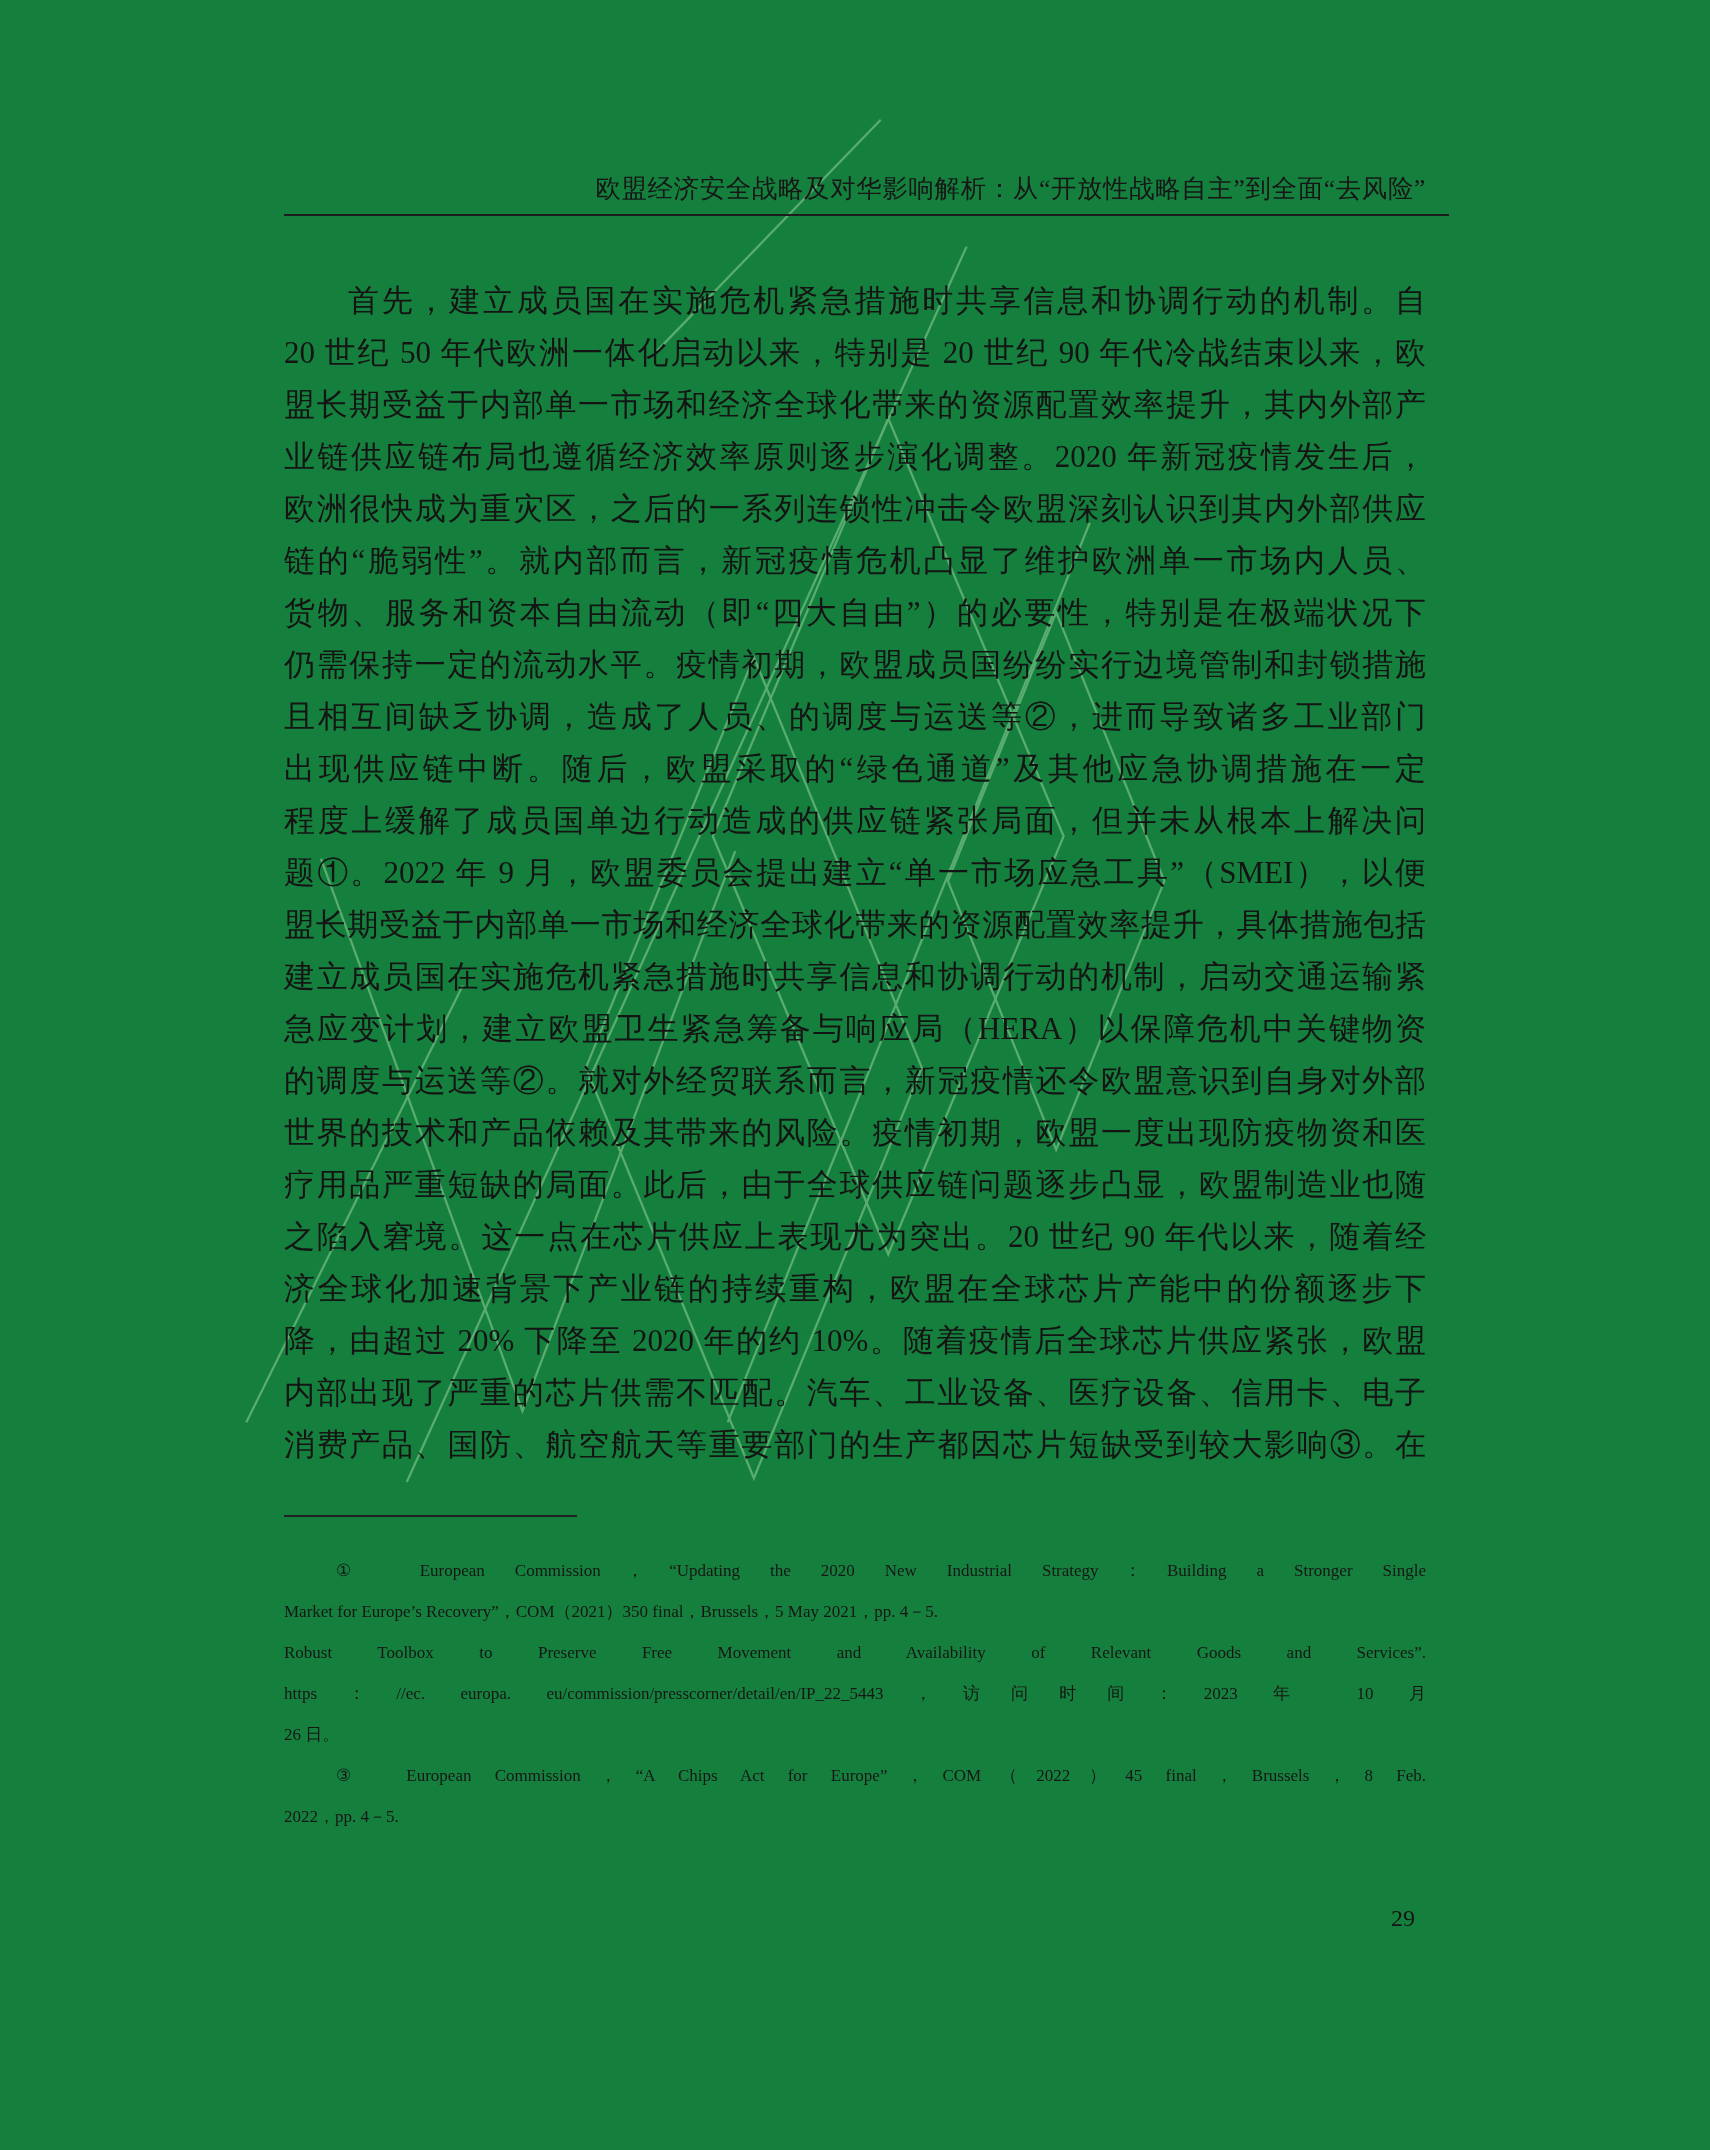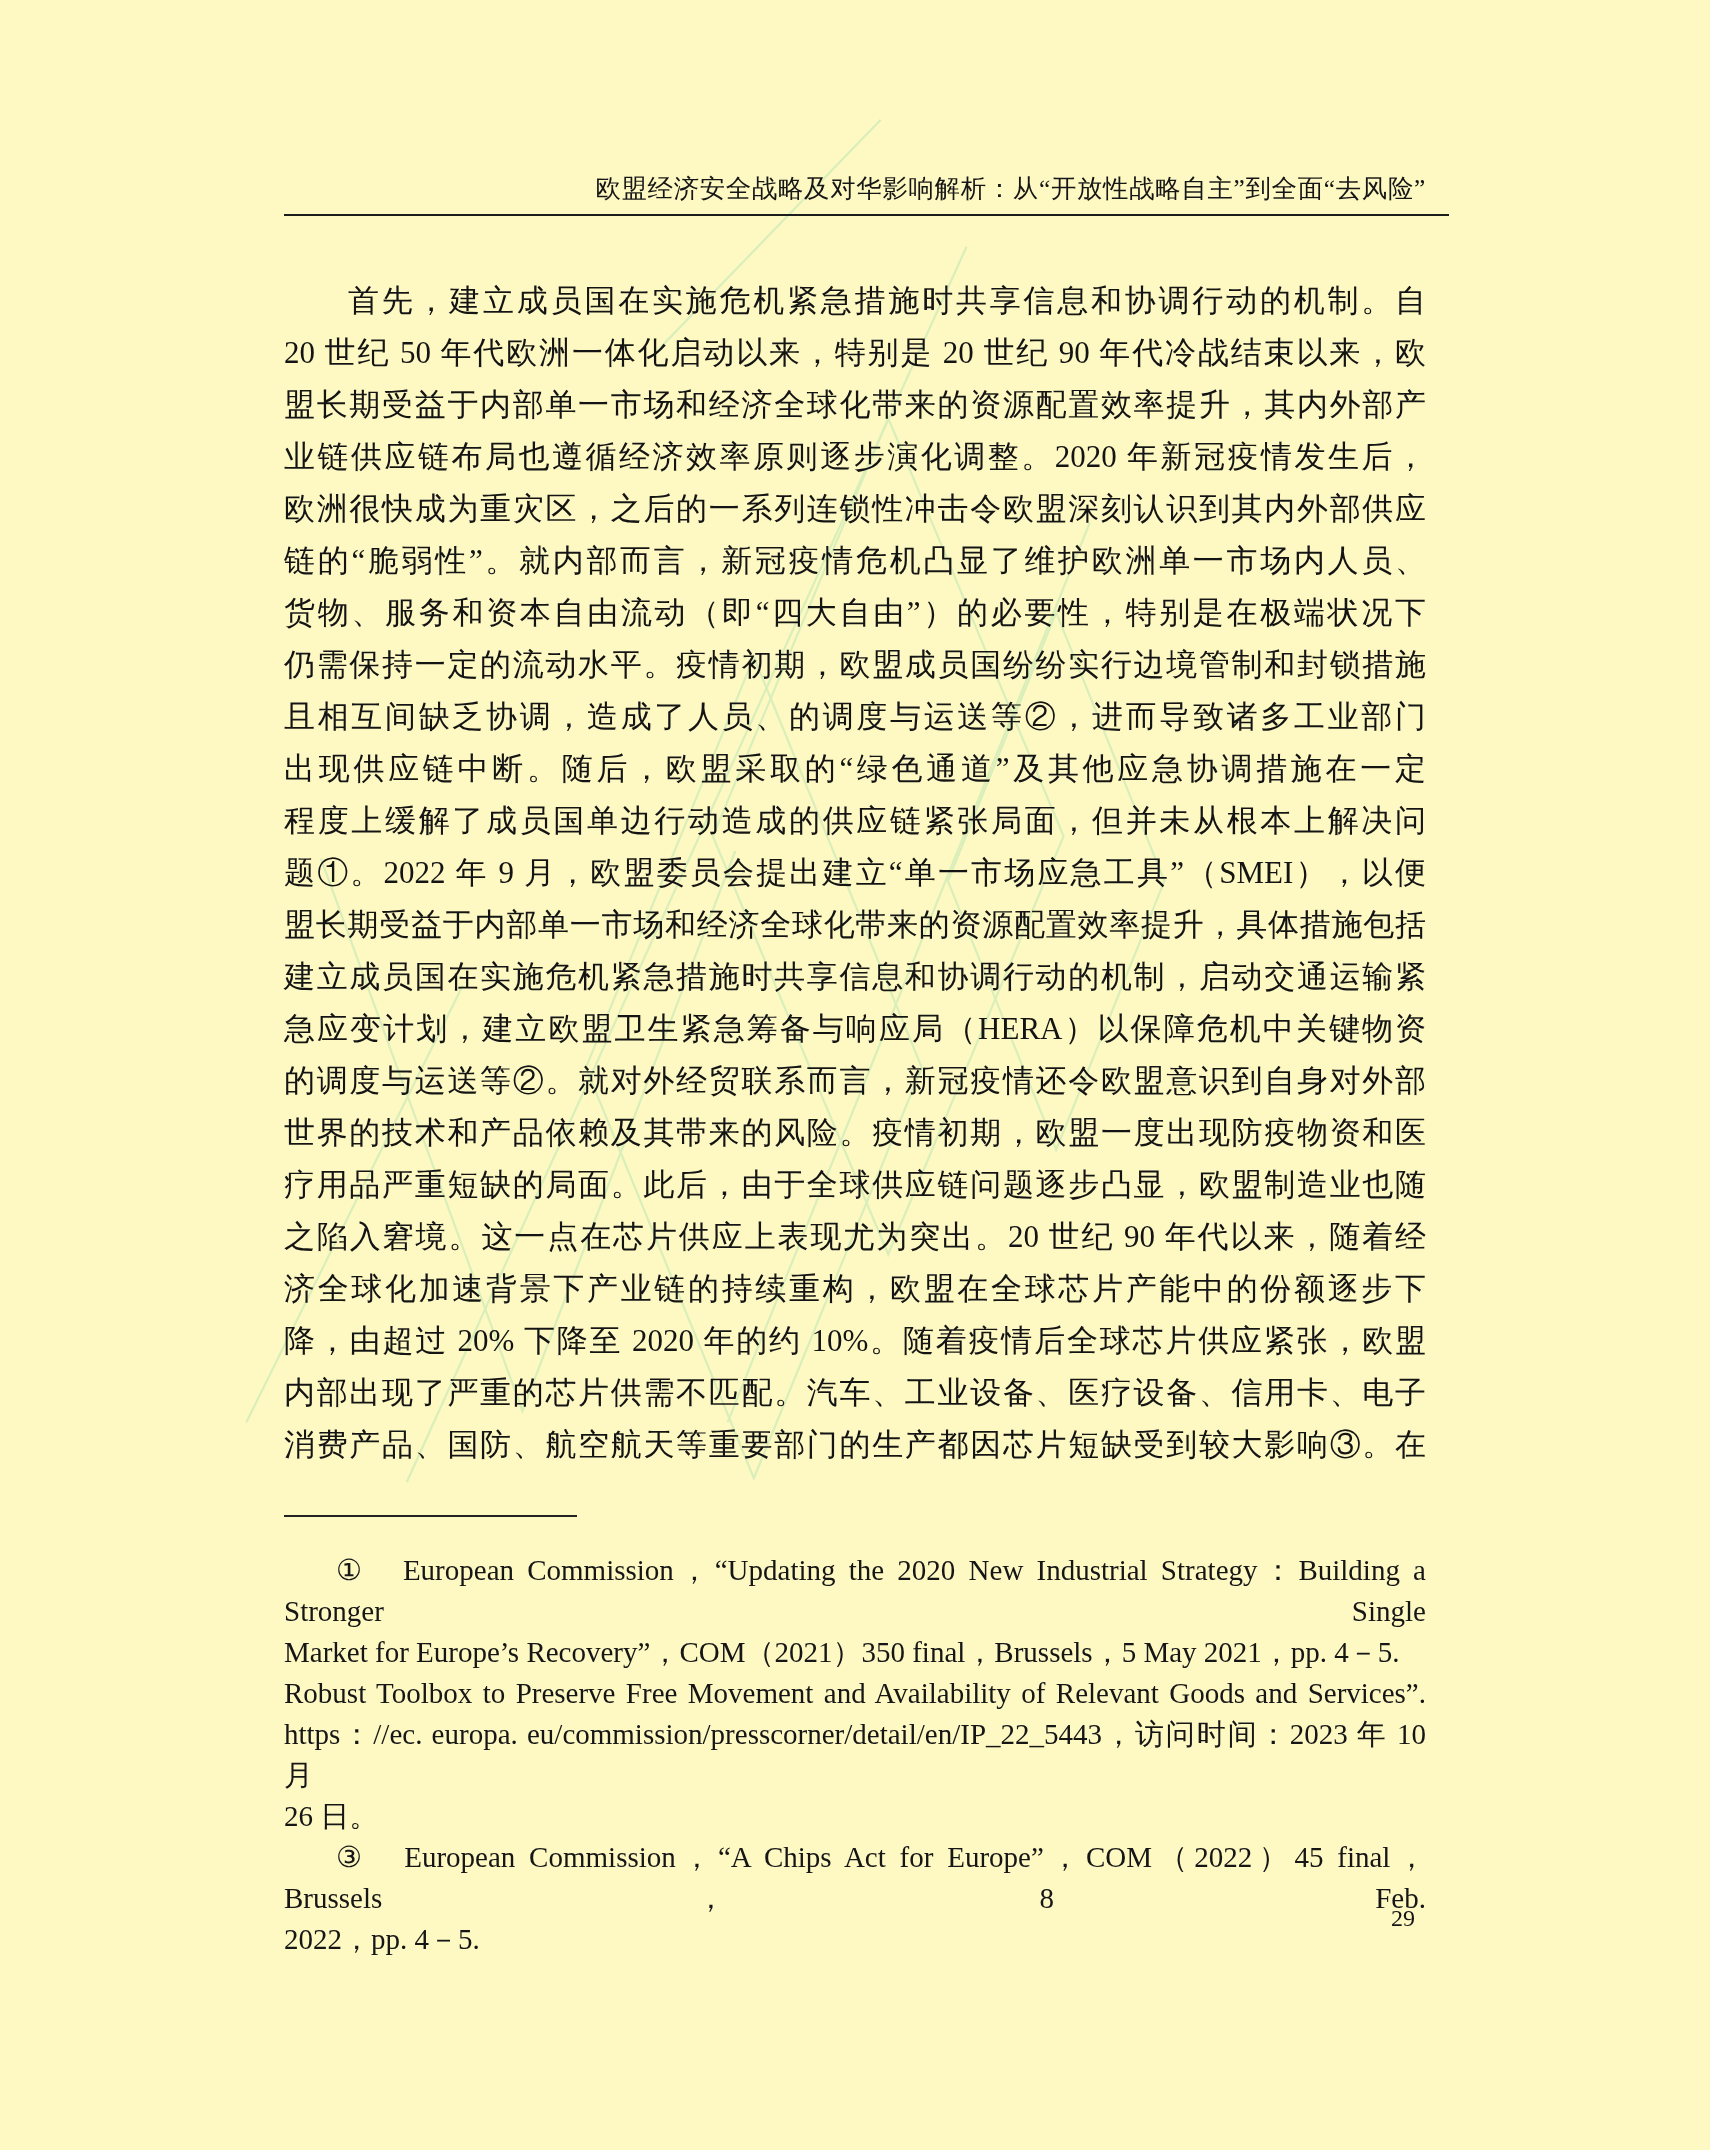--- a/index.html
+++ b/index.html
@@ -1,20 +1,20 @@
 <!DOCTYPE html>
 <html style="font-size:12px"><head>
 <meta charset="utf-8">
 <style>
   html, body { margin: 0; padding: 0; background: #ffffff; }
   .page {
     position: relative;
     width: 1710px;
     height: 2151px;
-    background: #fef9c3;
+    background: #15803d;
     font-family: "Liberation Serif", "DejaVu Serif", serif;
     color: #141414;
     overflow: hidden;
   }
   .watermark {
     position: absolute;
     left: 0; top: 0;
     width: 1710px; height: 2151px;
     pointer-events: none;
   }
@@ -59,21 +59,21 @@
     height: 2.2px;
     background: #222222;
   }
   .footnote-block {
     position: absolute;
     top: 1550px;
     left: 284px;
     width: 1142px;
   }
   .footnote-line {
-    font-size: 29px;
+    font-size: 17px;
     line-height: 41px;
     text-align: justify;
     text-align-last: justify;
     color: #161616;
   }
   .footnote-line.indent { text-indent: 52px; }
   .footnote-line.natural { text-align: left; text-align-last: auto; }
   .page-number {
     position: absolute;
     top: 1905px;

